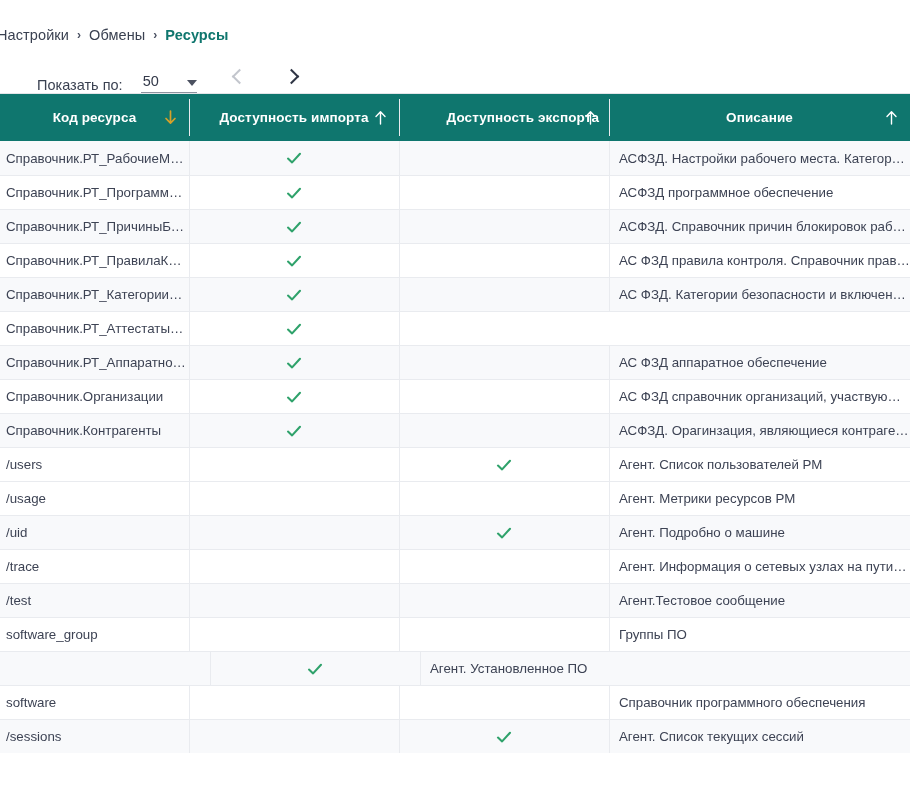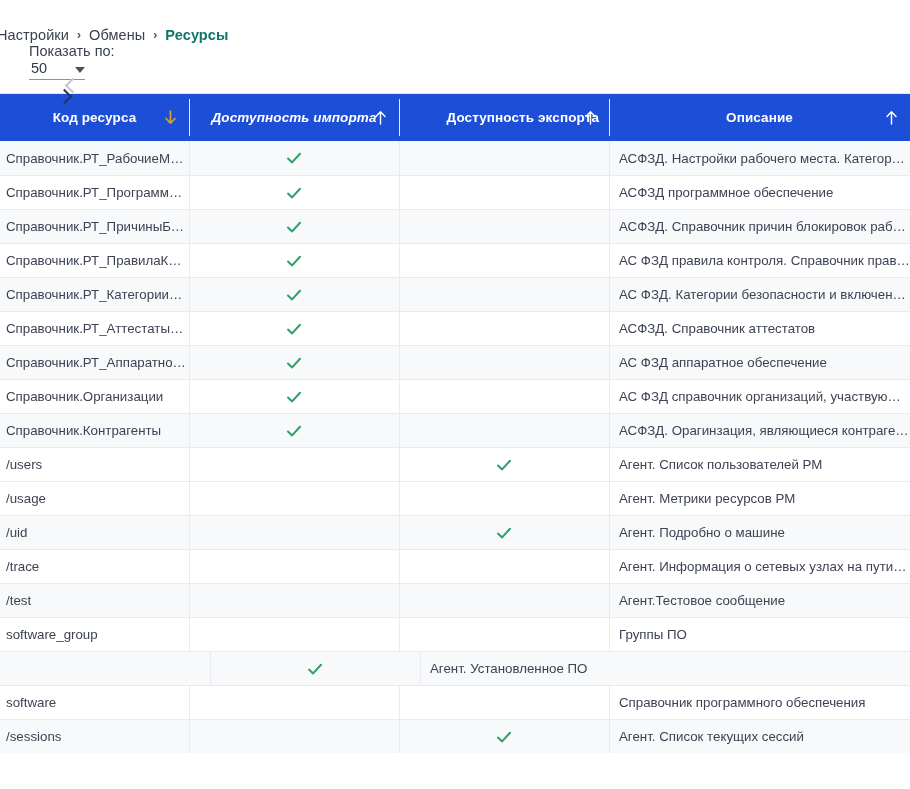--- a/index.html
+++ b/index.html
@@ -46,24 +46,23 @@
     font-weight: bold;
     display: inline-block;
     transform: translateY(-1px);
   }
   .crumb-first { margin-left: -3px; }
 
   
   .toolbar {
     height: 50px;
     display: flex;
-    align-items: flex-start;
-    padding-left: 29px;
+    align-items: flex-end;
+    padding-left: 37px;
     background: #ffffff;
-    flex-direction: column;
   }
   .toolbar-label {
     font-size: 14.5px;
     color: #3a4151;
     margin-right: 18px;
   }
   .pagesize {
     position: relative;
     display: inline-flex;
     align-items: flex-end;
@@ -108,21 +107,21 @@
   .chev.right { transform: rotate(45deg); }
 
   
   .grid {
     width: 910px;
     border-top: 1px solid #e3e5e9;
   }
   .grid-head {
     display: flex;
     height: 47px;
-    background: #1d4ed8;
+    background: #0f766e;
   }
   .hcell {
     display: flex;
     align-items: center;
     justify-content: center;
     position: relative;
     color: #ffffff;
     font-size: 13.5px;
     font-weight: bold;
     letter-spacing: 0.1px;
@@ -144,21 +143,21 @@
     right: 12px;
     width: 14px;
     height: 16px;
     display: flex;
     align-items: center;
     justify-content: center;
   }
   .sort-arrow svg { display: block; }
 
   .col-0 { width: 189px; }
-  .col-1 { width: 210px; font-style: italic; }
+  .col-1 { width: 210px; }
   .col-2 { width: 210px; justify-content: flex-end; }
   .col-3 { width: 301px; }
 
   .row {
     display: flex;
     height: 34px;
     background: #ffffff;
   }
   .row.alt { background: #f8f9fb; }
   .row + .row { border-top: 1px solid #e9ebef; }
@@ -349,23 +348,20 @@
             <span class="cell-text">Справочник.РТ_АттестатыРМ</span>
           </div>
           <div class="cell col-1 cell-center">
             <span class="check">
               <svg width="16" height="16" viewBox="0 0 16 16" aria-hidden="true">
                 <path d="M2 8.6 L6.1 12.4 L14 3.8" fill="none" stroke="#2fa26b" stroke-width="2.1" stroke-linecap="round" stroke-linejoin="round"></path>
               </svg>
             </span>
           </div>
           <div class="cell col-2 cell-center"></div>
-          <div class="cell col-3 cell-desc">
-            <span class="cell-text">АСФЗД. Справочник аттестатов</span>
-          </div>
         </div>
         <div class="row alt">
           <div class="cell col-0 cell-code">
             <span class="cell-text">Справочник.РТ_Аппаратное…</span>
           </div>
           <div class="cell col-1 cell-center">
             <span class="check">
               <svg width="16" height="16" viewBox="0 0 16 16" aria-hidden="true">
                 <path d="M2 8.6 L6.1 12.4 L14 3.8" fill="none" stroke="#2fa26b" stroke-width="2.1" stroke-linecap="round" stroke-linejoin="round"></path>
               </svg>

